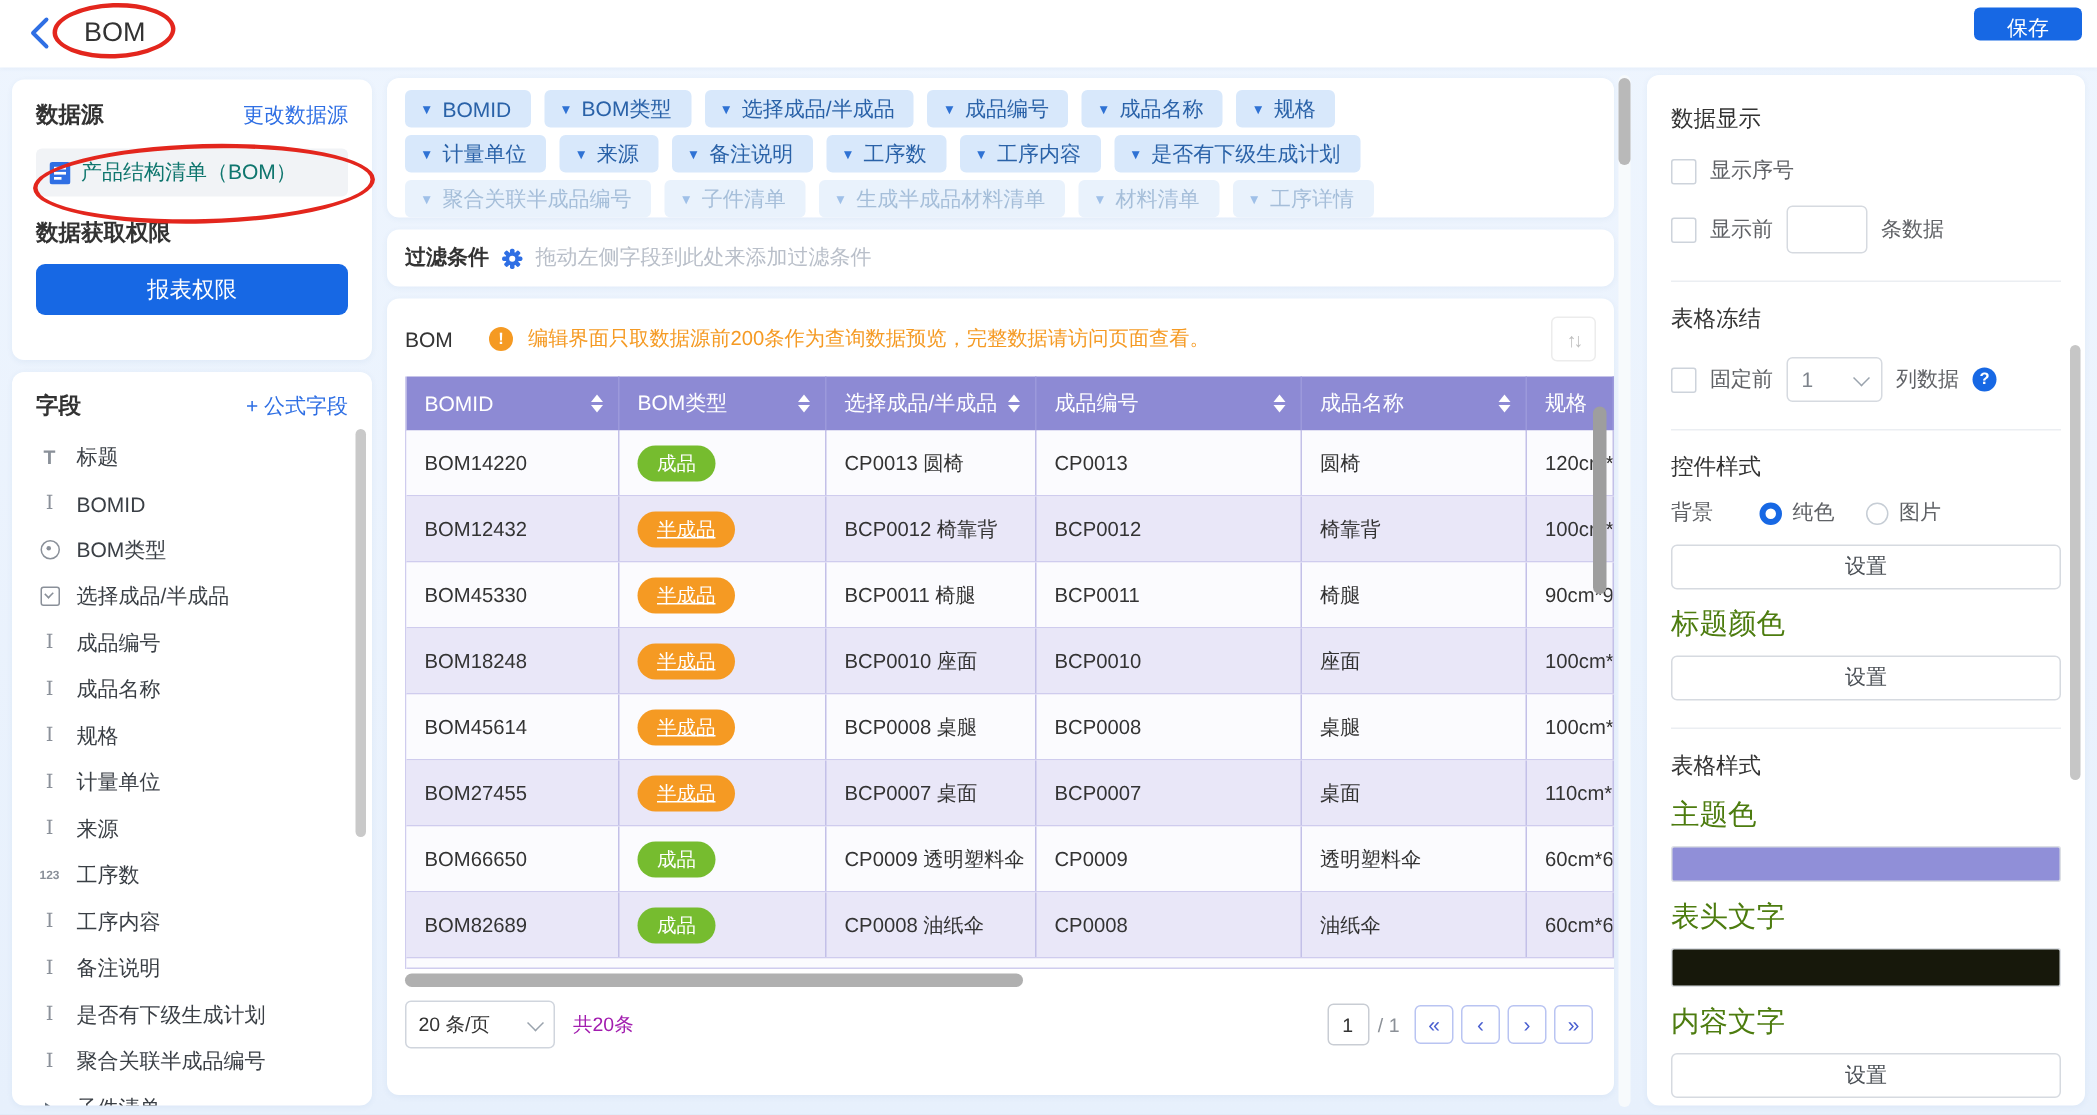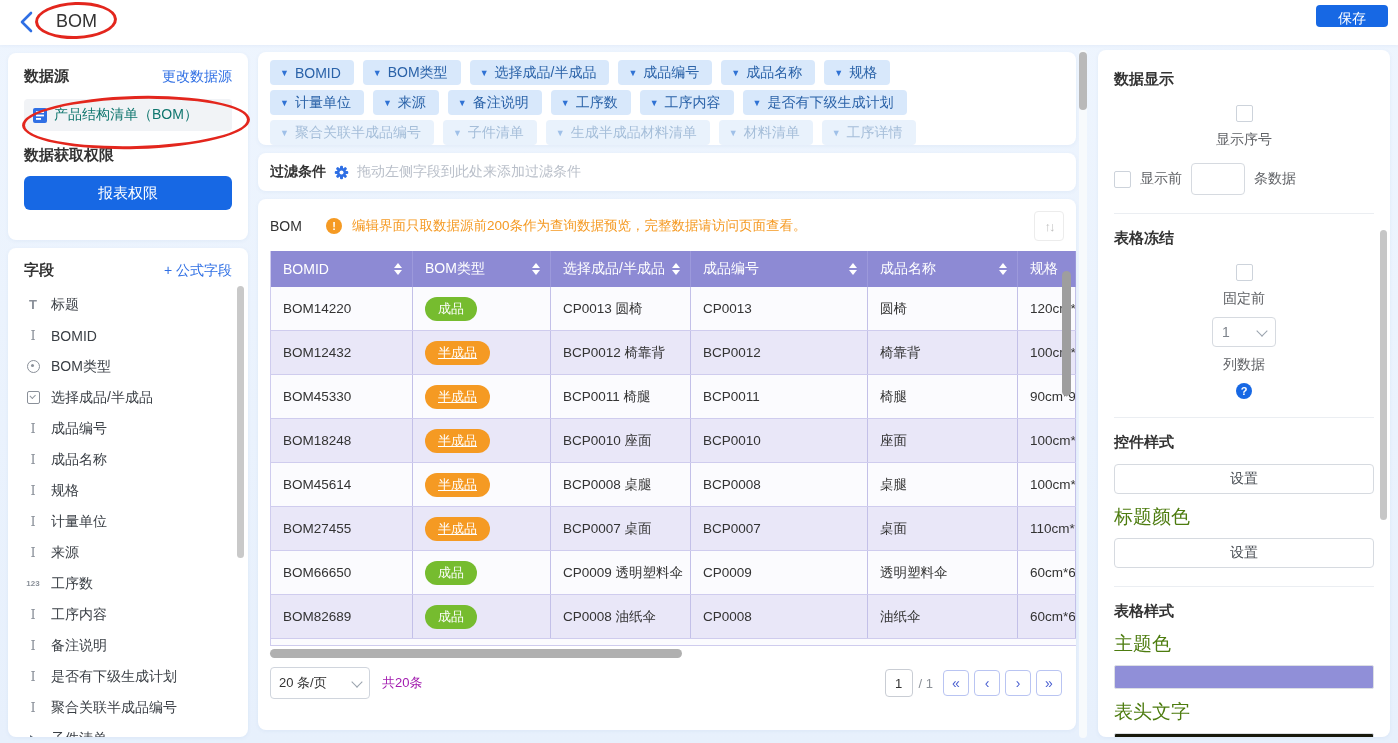--- a/index.html
+++ b/index.html
@@ -94,36 +94,36 @@
   .pnum{width:26px;height:26px;border:1px solid #c9cdd4;border-radius:4px;display:flex;align-items:center;justify-content:center;font-size:13px;color:#333;}
   .pof{font-size:13px;color:#8b9097;margin:0 10px 0 6px;}
   .pbtns{display:flex;gap:5px;}
   .pbtn{width:26px;height:26px;border:1px solid #b9c4f2;border-radius:4px;background:#fff;color:#4a5fd0;font-size:14px;display:flex;align-items:center;justify-content:center;cursor:pointer;padding:0;}
 
   .mid-scroll-track{position:absolute;left:1079px;top:50px;width:8px;height:688px;background:#f7fafc;border-radius:4px;}
   .mid-scroll-thumb{position:absolute;left:1079px;top:52px;width:8px;height:58px;background:#b9b9b9;border-radius:4px;cursor:grab;}
 
   
   .card-right{left:1098px;top:50px;width:292px;height:687px;padding:14px 16px;box-sizing:border-box;overflow:hidden;}
-  .sec-h{font-size:15px;font-weight:bold;color:#333;}
+  .sec-h{font-size:15px;font-weight:normal;color:#333;}
   .crow{display:flex;align-items:center;gap:9px;}
   .cb{width:15px;height:15px;border:1px solid #cdd3db;border-radius:2px;background:#fff;flex:none;cursor:pointer;}
   .ctext{font-size:14px;color:#606266;}
   .tin{width:54px;height:32px;border:1px solid #d6dae0;border-radius:4px;background:#fff;box-sizing:border-box;}
   .sel{width:64px;height:30px;border:1px solid #d6dae0;border-radius:4px;display:flex;align-items:center;justify-content:space-between;padding:0 9px;font-size:14px;color:#7d838b;box-sizing:border-box;cursor:pointer;}
   .qicon{width:16px;height:16px;border-radius:50%;background:#1768e4;color:#fff;font-size:11px;font-weight:bold;display:flex;align-items:center;justify-content:center;cursor:pointer;}
   .divider{border:none;border-top:1px solid #ebeef2;margin:18px 0 15px;}
   .radio{width:15px;height:15px;border-radius:50%;box-sizing:border-box;flex:none;cursor:pointer;}
   .radio.on{border:4.5px solid #1768e4;background:#fff;}
   .radio.off{border:1px solid #c6cdd5;background:#fff;}
   .wbtn{width:100%;height:30px;border:1px solid #d6dae0;border-radius:4px;background:#fff;font-size:14px;color:#4a4f55;cursor:pointer;}
   .sublabel{font-size:19px;color:#4d7c0f;}
   .swatch{width:100%;height:24px;border:1px solid #dcdfe4;border-radius:2px;box-sizing:border-box;cursor:pointer;}
   .right-scroll{position:absolute;right:3px;top:180px;width:7px;height:290px;background:#c6c6c6;border-radius:4px;cursor:grab;}
-  .mt6{margin-top:6px;}.mt8{margin-top:8px;}.mt10{margin-top:10px;}.mt12{margin-top:12px;}.mt14{margin-top:14px;}.mt16{margin-top:16px;flex-direction:column;}
+  .mt6{margin-top:6px;}.mt8{margin-top:8px;}.mt10{margin-top:10px;}.mt12{margin-top:12px;}.mt14{margin-top:14px;}.mt16{margin-top:16px;}
 </style>
 </head>
 <body>
 
 <div class="stage">
 
   <header class="topbar">
     <span class="back-btn">
       <svg width="24" height="26" viewBox="0 0 24 26">
           <polyline points="15,4 6,13 15,22" fill="none" stroke="#2f6fe4" stroke-width="2.6" stroke-linecap="round" stroke-linejoin="round"></polyline>
@@ -584,20 +584,27 @@
       <span class="ctext">固定前</span>
       <span class="sel">
           <span>1</span>
           <span class="chev"></span>
         </span>
       <span class="ctext">列数据</span>
       <span class="qicon">?</span>
     </div>
     <hr class="divider">
     <div class="sec-h">控件样式</div>
+    <div class="crow mt12" style="gap:7px;">
+      <span class="ctext" style="width:52px;">背景</span>
+      <span class="radio on"></span>
+      <span class="ctext">纯色</span>
+      <span class="radio off" style="margin-left:14px;"></span>
+      <span class="ctext">图片</span>
+    </div>
     <button class="wbtn mt12">设置</button>
     <div class="sublabel mt10">标题颜色</div>
     <button class="wbtn mt8">设置</button>
     <hr class="divider">
     <div class="sec-h">表格样式</div>
     <div class="sublabel mt10">主题色</div>
     <div class="swatch mt8" style="background: rgb(144, 143, 216);"></div>
     <div class="sublabel mt10">表头文字</div>
     <div class="swatch mt8" style="height: 26px; background: rgb(23, 24, 11);"></div>
     <div class="sublabel mt10">内容文字</div>

